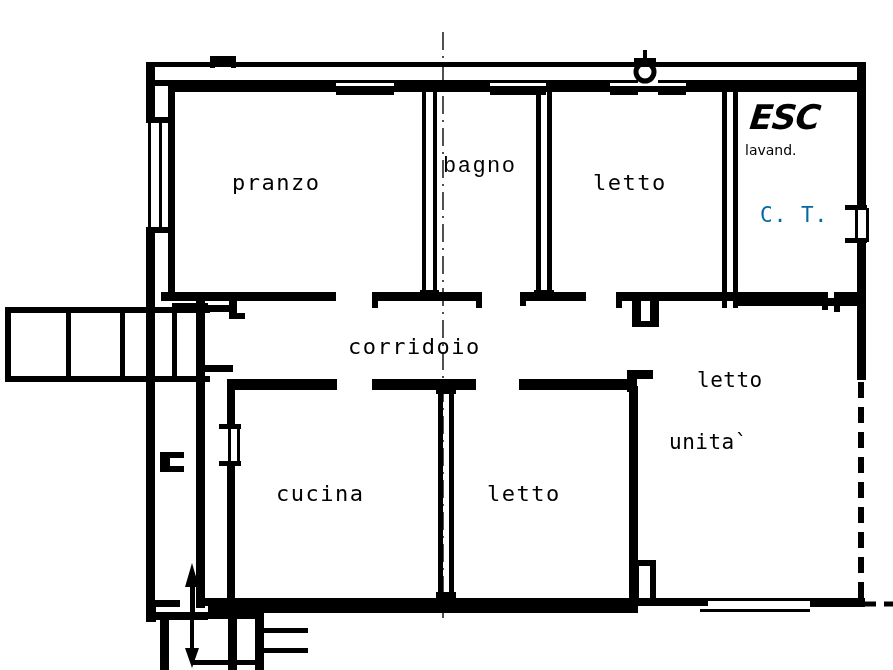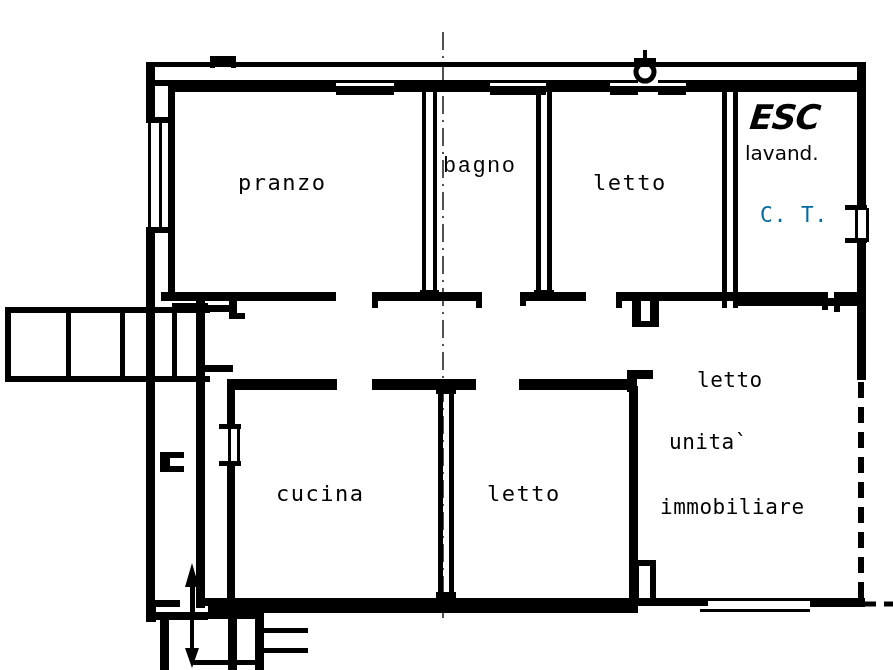--- a/index.html
+++ b/index.html
@@ -51,21 +51,21 @@
     font-style: italic;
     letter-spacing: -1px;
     white-space: nowrap;
     line-height: 1;
     transform: skewX(-6deg);
   }
   .small-label {
     position: absolute;
     color: #000000;
     font-family: "DejaVu Sans", sans-serif;
-    font-size: 20px;
+    font-size: 14px;
     letter-spacing: 0px;
     white-space: nowrap;
     line-height: 1;
   }
   .ct-label {
     position: absolute;
     color: #0369a1;
     font-family: "DejaVu Sans Mono", "Liberation Mono", monospace;
     font-size: 21px;
     letter-spacing: 1px;
@@ -263,36 +263,36 @@
       <rect x="192" y="660" width="72" height="5"></rect>
     </g>
 
     <g fill="#000000">
       <rect x="146" y="600" width="10" height="22"></rect>
       <rect x="146" y="600" width="34" height="7"></rect>
     </g>
 
   </svg>
 
-  <div class="room-label" style="left:238px; top:172px;text-align:right;">pranzo</div>
+  <div class="room-label" style="left:232px; top:172px;text-align:right;">pranzo</div>
 
   <div class="room-label" style="left:443px; top:156px;font-family:Liberation Mono, monospace;">bagno</div>
 
   <div class="room-label" style="left:593px; top:172px;">letto</div>
 
+  <div class="room-label" style="left:348px; top:336px;">corridoio</div>
 
   <div class="room-label" style="left:276px; top:483px;">cucina</div>
 
   <div class="room-label" style="left:487px; top:483px;">letto</div>
 
   <div class="esc-label" style="left:750px; top:100px;">ESC</div>
 
   <div class="small-label" style="left:745px; top:143px;">lavand.</div>
 
   <div class="ct-label" style="left:760px; top:205px;">C. T.</div>
 
   <div class="annot-label" style="left:697px; top:370px;">letto</div>
 
   <div class="annot-label" style="left:669px; top:432px;">unita`</div>
 
-  <div class="annot-label" style="left:660px; top:497px;">immobiliare</div>
 
 </div>
 
 </body></html>

